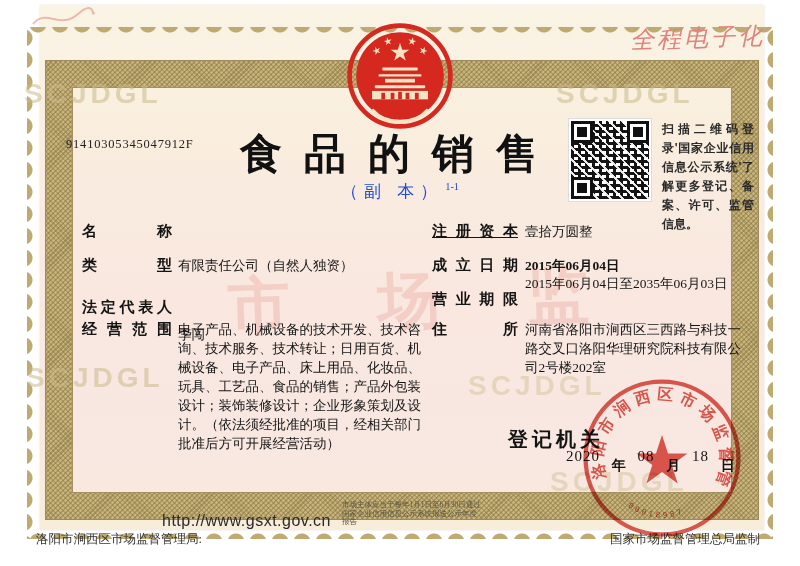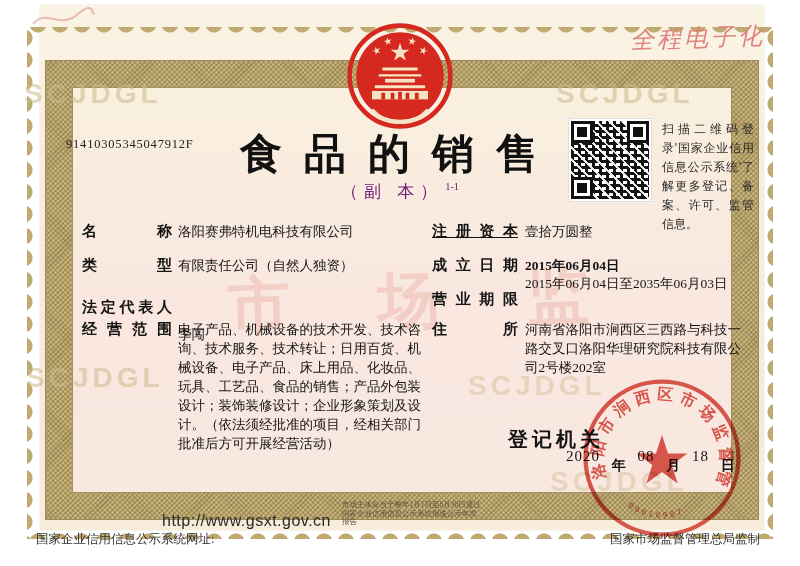--- a/index.html
+++ b/index.html
@@ -30,33 +30,33 @@
       font-size:62px;letter-spacing:36px;white-space:nowrap;pointer-events:none;
       font-family:"Liberation Serif",serif;transform:rotate(-2deg);}
   
   .credit{position:absolute;left:66px;top:130px;z-index:4;}
   .credit .lbl{font-family:"Liberation Sans",sans-serif;font-weight:bold;font-size:13px;letter-spacing:3px;color:#222;}
   .credit .code{margin-top:7px;font-size:12.5px;letter-spacing:.8px;color:#222;}
   .title{position:absolute;left:50%;top:126px;transform:translateX(-50%);z-index:4;
          font-weight:900;font-size:42px;letter-spacing:22px;margin-right:-22px;color:#111;white-space:nowrap;
          font-family:"Liberation Serif","DejaVu Serif",serif;}
   .subtitle{position:absolute;left:50%;top:180px;transform:translateX(-50%);z-index:4;
-         font-size:17px;letter-spacing:6px;color:#701a75;white-space:nowrap;}
+         font-size:17px;letter-spacing:6px;color:#1d4ed8;white-space:nowrap;}
   .subtitle sup{font-size:10.5px;letter-spacing:0;margin-left:2px;}
   
   .qr{position:absolute;left:568px;top:118px;width:82px;height:82px;z-index:4;background:#fff;border:1px solid #ddd;}
   .qr .dots{position:absolute;inset:2px;background:
       repeating-linear-gradient(45deg,rgba(255,255,255,.9) 0 2px,rgba(0,0,0,0) 2px 9px),
       repeating-linear-gradient(0deg,#141414 0 3px,rgba(0,0,0,0) 3px 6px),
       repeating-linear-gradient(90deg,#141414 0 3px,rgba(255,255,255,0) 3px 7px);}
   .finder{position:absolute;width:16px;height:16px;border:3px solid #111;background:#fff;}
   .finder::after{content:"";position:absolute;left:3px;top:3px;width:10px;height:10px;background:#111;}
   .f-tl{left:2px;top:2px;} .f-tr{right:2px;top:2px;} .f-bl{left:2px;bottom:2px;}
   .qr-caption{position:absolute;left:662px;top:120px;width:92px;z-index:4;
-      font-family:"Liberation Sans",sans-serif;font-weight:400;font-size:12px;line-height:19px;
+      font-family:"Liberation Sans",sans-serif;font-weight:700;font-size:12px;line-height:19px;
       text-align:justify;color:#2a2a2a;}
   
   .flabel{position:absolute;z-index:4;font-family:"Liberation Sans",sans-serif;font-weight:bold;
           font-size:15px;color:#141414;text-align:justify;text-align-last:justify;}
   .fvalue{position:absolute;z-index:4;font-size:13.5px;line-height:19px;color:#141414;}
   .lab-l{left:82px;width:90px;} .val-l{left:178px;width:248px;}
   .lab-r{left:432px;width:86px;} .val-r{left:525px;width:226px;}
   .registrar{position:absolute;left:508px;top:426px;width:92px;z-index:4;
           font-family:"Liberation Sans",sans-serif;font-weight:bold;font-size:20px;
           text-align:justify;text-align-last:justify;color:#141414;}
@@ -143,21 +143,20 @@
 
   <div class="qr">
     <div class="dots"></div>
     <div class="finder f-tl"></div>
     <div class="finder f-tr"></div>
     <div class="finder f-bl"></div>
   </div>
   <div class="qr-caption">扫描二维码登录'国家企业信用信息公示系统'了解更多登记、备案、许可、监管信息。</div>
 
   <div class="flabel lab-l" style="top:222px;">名称</div>
-  <div class="fvalue val-l" style="top:222px;">洛阳赛弗特机电科技有限公司</div>
 
   <div class="flabel lab-l" style="top:256px;">类型</div>
   <div class="fvalue val-l" style="top:256px;">有限责任公司（自然人独资）</div>
 
   <div class="flabel lab-l" style="top:290px;margin-top:8px;">法定代表人</div>
   <div class="fvalue val-l" style="top:290px;margin-top:35px;">李闯</div>
 
   <div class="flabel lab-l" style="top:320px;">经营范围</div>
   <div class="fvalue val-l" style="top:320px;">电子产品、机械设备的技术开发、技术咨询、技术服务、技术转让；日用百货、机械设备、电子产品、床上用品、化妆品、玩具、工艺品、食品的销售；产品外包装设计；装饰装修设计；企业形象策划及设计。（依法须经批准的项目，经相关部门批准后方可开展经营活动）</div>
 
@@ -193,16 +192,16 @@
     <text font-size="16.5" font-weight="bold" fill="#d8463c" letter-spacing="6" font-family="'Liberation Sans',sans-serif">
       <textPath href="#sealArcTop" startOffset="2">洛阳市涧西区市场监督管理局</textPath>
     </text>
     <text font-size="8" fill="#d8463c" letter-spacing="3" font-family="'DejaVu Sans Mono',monospace">
       <textPath href="#sealArcBot" startOffset="8">00018987</textPath>
     </text>
   </svg>
 
   <div class="footnote">市场主体应当于每年1月1日至6月30日通过国家企业信用信息公示系统报送公示年度报告</div>
   <div class="url">http://www.gsxt.gov.cn</div>
-  <div class="out-bl">国家企业信用信息公示系统网址:</div>
+  <div class="out-bl">洛阳市涧西区市场监督管理局:</div>
   <div class="out-br">国家市场监督管理总局监制</div>
 
 </div>
 
 </body></html>

